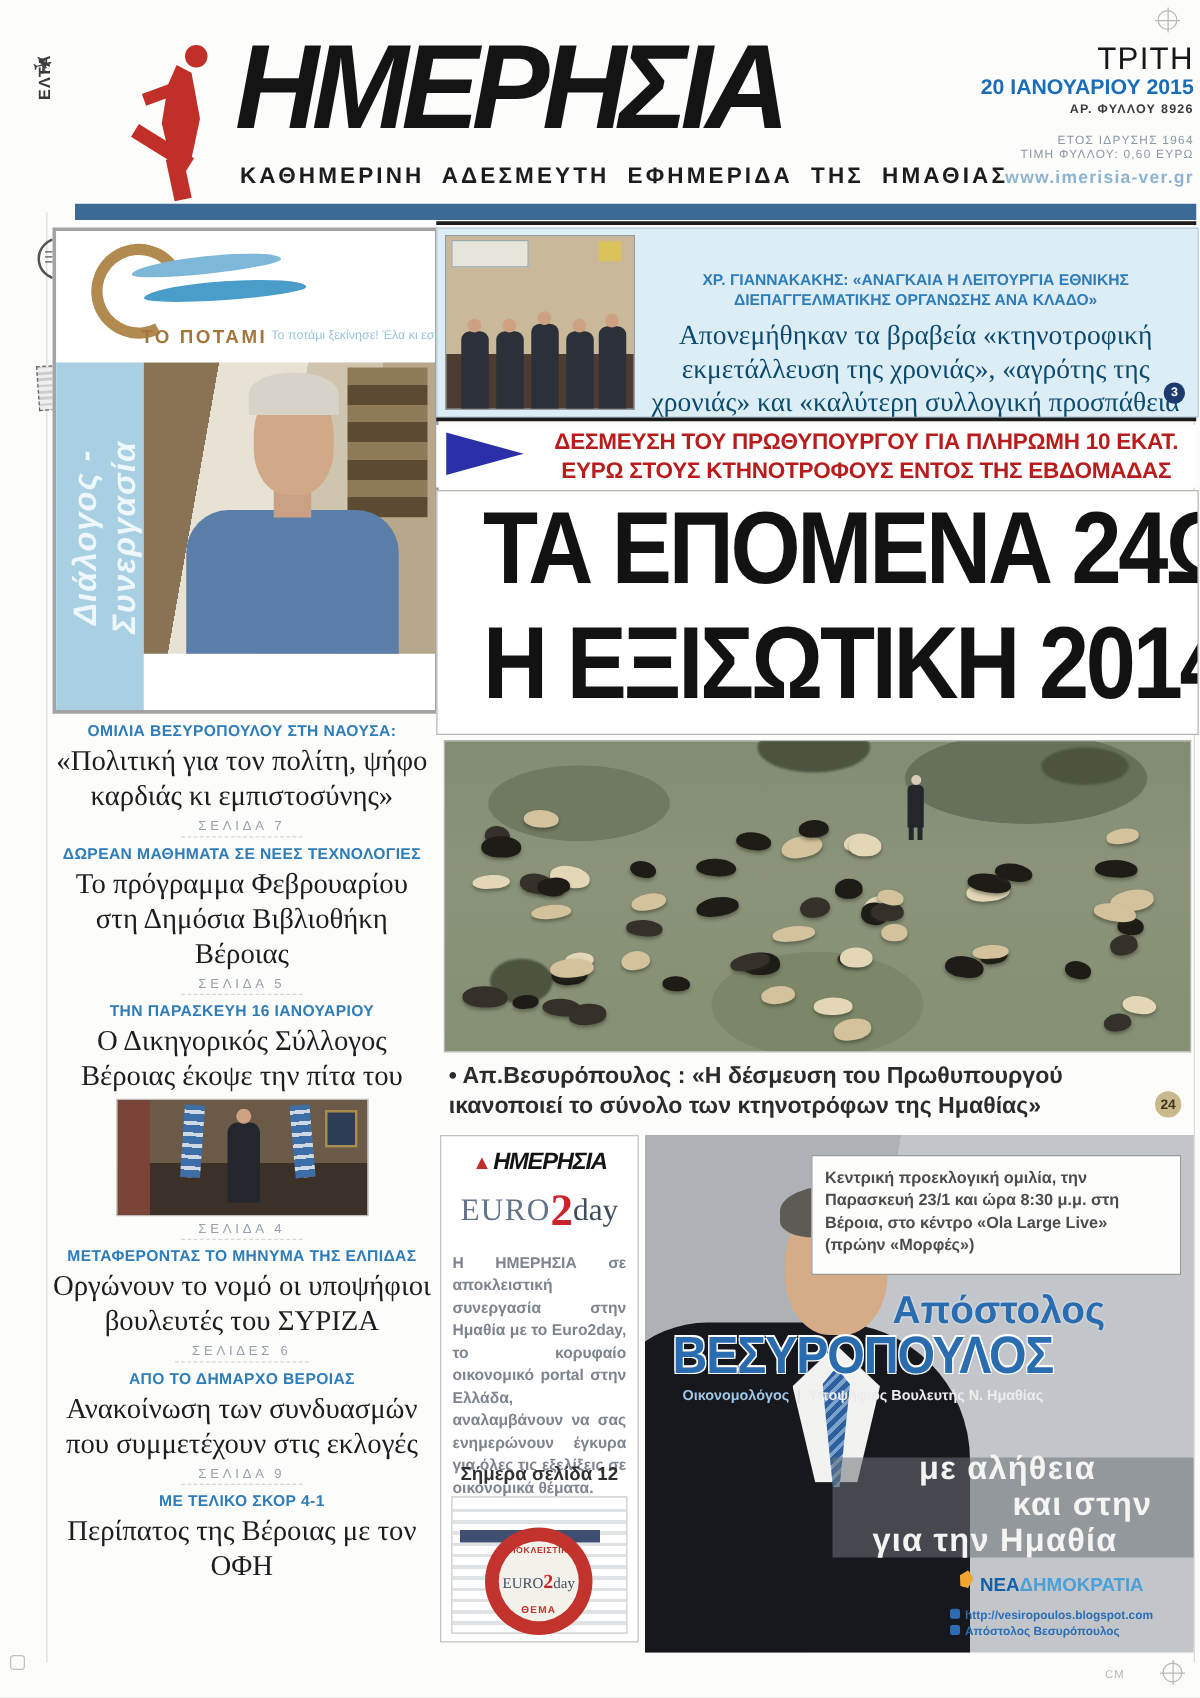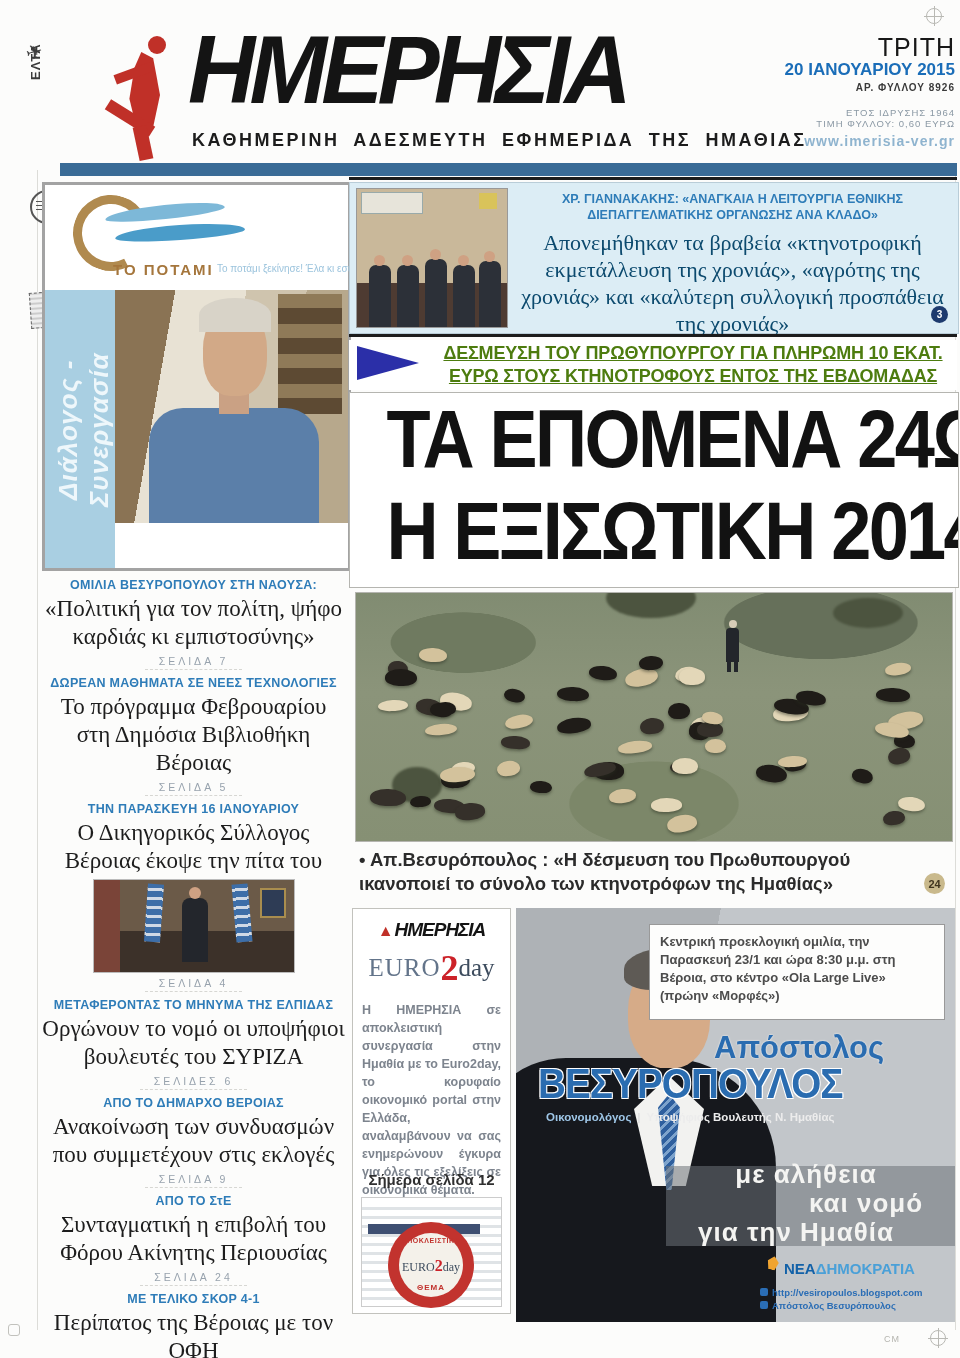--- a/index.html
+++ b/index.html
@@ -92,32 +92,32 @@
   
   .rule-top{position:absolute;left:349px;top:177px;width:608px;height:3px;background:#1c1c1c;}
   .topstory{position:absolute;left:349px;top:182px;width:608px;height:150px;background:#dcedf5;border:1px solid #b9cdd8;}
   .ts-photo{position:absolute;left:6px;top:5px;width:150px;height:138px;border:1px solid #999;overflow:hidden;
             background:linear-gradient(180deg,#c9b89a 0 68%,#4e3b32 68%);}
   .ts-sign{position:absolute;left:4px;top:3px;width:60px;height:20px;background:#e7e4da;border:1px solid #9aa;}
   .ts-sign2{position:absolute;right:10px;top:4px;width:18px;height:16px;background:#d9c35a;}
   .ts-person{position:absolute;bottom:0;width:22px;height:62px;background:#2c3038;border-radius:7px 7px 0 0;}
   .ts-person:before{content:"";position:absolute;left:5px;top:-10px;width:11px;height:11px;border-radius:50%;background:#cfa183;}
   .ts-text{position:absolute;left:165px;top:8px;width:435px;text-align:center;}
-  .ts-kicker{font-size:12.5px;font-weight:bold;color:#2e7cb8;line-height:16px;}
+  .ts-kicker{font-size:12.5px;font-weight:bold;color:#2e7cb8;line-height:16px;margin-top:25px;}
   .ts-head{font-size:22px;color:#0c4a6e;line-height:27px;margin-top:6px;}
   .badge{display:inline-flex;align-items:center;justify-content:center;border-radius:50%;font-weight:bold;}
   .badge3{position:absolute;right:10px;bottom:10px;width:17px;height:17px;background:#1d3a6e;color:#fff;font-size:10px;}
 
   
   .rule-mid{position:absolute;left:349px;top:334px;width:608px;height:3px;background:#1c1c1c;}
   .banner{position:absolute;left:349px;top:340px;width:608px;height:50px;background:#fff;}
   .pennant{position:absolute;left:8px;top:6px;width:0;height:0;border-top:17px solid transparent;
            border-bottom:17px solid transparent;border-left:62px solid #2b2fa8;}
   .banner-text{position:absolute;left:84px;top:2px;width:520px;font-size:18px;font-weight:800;
-               color:#4d7c0f;line-height:23px;text-align:center;letter-spacing:-.2px;text-decoration:underline;}
+               color:#b91c1c;line-height:23px;text-align:center;letter-spacing:-.2px;}
 
   
   .mainhead{position:absolute;left:349px;top:392px;width:608px;height:194px;border:1px solid #b5b5b0;
             background:#fff;text-align:center;overflow:hidden;}
   .mh-line{font-size:82px;font-weight:900;line-height:92px;letter-spacing:-3px;color:#121212;
            transform:scaleX(.88);transform-origin:center;white-space:nowrap;}
 
   
   .sheep{position:absolute;left:355px;top:592px;width:596px;height:248px;border:1px solid #b5b5b0;overflow:hidden;
          background:
@@ -278,25 +278,20 @@
     </div>
     <div class="sb-item">
       <div class="sb-kicker">ΜΕΤΑΦΕΡΟΝΤΑΣ ΤΟ ΜΗΝΥΜΑ ΤΗΣ ΕΛΠΙΔΑΣ</div>
       <div class="sb-head serif">Οργώνουν το νομό οι υποψήφιοι βουλευτές του ΣΥΡΙΖΑ</div>
       <div class="sb-page">ΣΕΛΙΔΕΣ 6</div>
     </div>
     <div class="sb-item">
       <div class="sb-kicker">ΑΠΟ ΤΟ ΔΗΜΑΡΧΟ ΒΕΡΟΙΑΣ</div>
       <div class="sb-head serif">Ανακοίνωση των συνδυασμών που συμμετέχουν στις εκλογές</div>
       <div class="sb-page">ΣΕΛΙΔΑ 9</div>
-    </div>
-    <div class="sb-item">
-      <div class="sb-kicker">ΑΠΟ ΤΟ ΣτΕ</div>
-      <div class="sb-head serif">Συνταγματική η επιβολή του Φόρου Ακίνητης Περιουσίας</div>
-      <div class="sb-page">ΣΕΛΙΔΑ 24</div>
     </div>
     <div class="sb-item">
       <div class="sb-kicker">ΜΕ ΤΕΛΙΚΟ ΣΚΟΡ 4-1</div>
       <div class="sb-head serif">Περίπατος της Βέροιας με τον ΟΦΗ</div>
 
     </div>
   </section>
 
   <div class="rule-top"></div>
   <section class="topstory">
@@ -436,21 +431,21 @@
       <div class="ad-info">Κεντρική προεκλογική ομιλία, την Παρασκευή 23/1 και ώρα 8:30 μ.μ. στη Βέροια, στο κέντρο «Ola Large Live» (πρώην «Μορφές»)</div>
     </div>
     <div class="ad-first">Απόστολος</div>
     <div class="ad-last">ΒΕΣΥΡΟΠΟΥΛΟΣ</div>
     <div class="ad-subrow">
       <span class="ad-prof">Οικονομολόγος</span><span class="ad-sep">|</span><span class="ad-cand">Υποψήφιος Βουλευτής Ν. Ημαθίας</span>
     </div>
     <div class="ad-band"></div>
     <div class="ad-slogan">
       <div>με αλήθεια</div>
-      <div class="ad-sl2">και νομό</div>
+      <div class="ad-sl2">και στην</div>
       <div class="ad-sl3">για την Ημαθία</div>
     </div>
     <div class="ad-flame"></div>
     <div class="ad-nd">
       <span class="nea">ΝΕΑ</span><span class="dim">ΔΗΜΟΚΡΑΤΙΑ</span>
     </div>
     <div class="ad-links">
       <div><span class="sq"></span><span>http://vesiropoulos.blogspot.com</span></div>
       <div><span class="sq"></span><span>Απόστολος Βεσυρόπουλος</span></div>
     </div>

